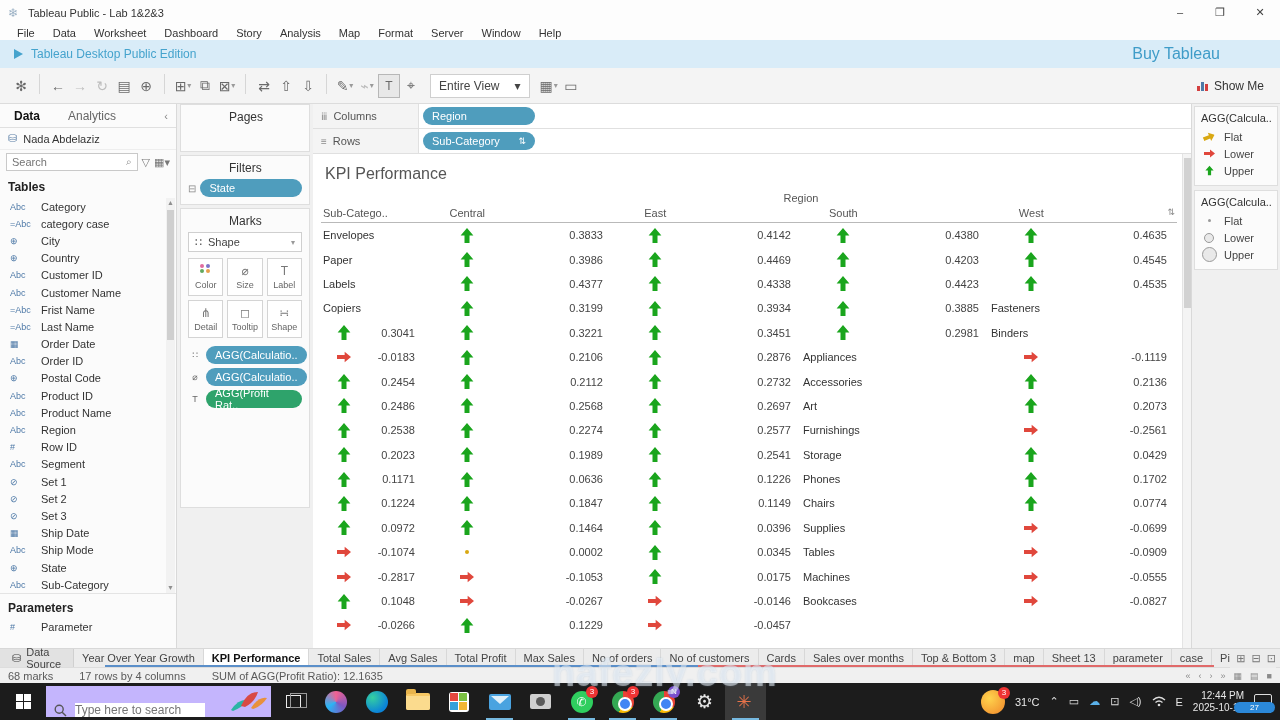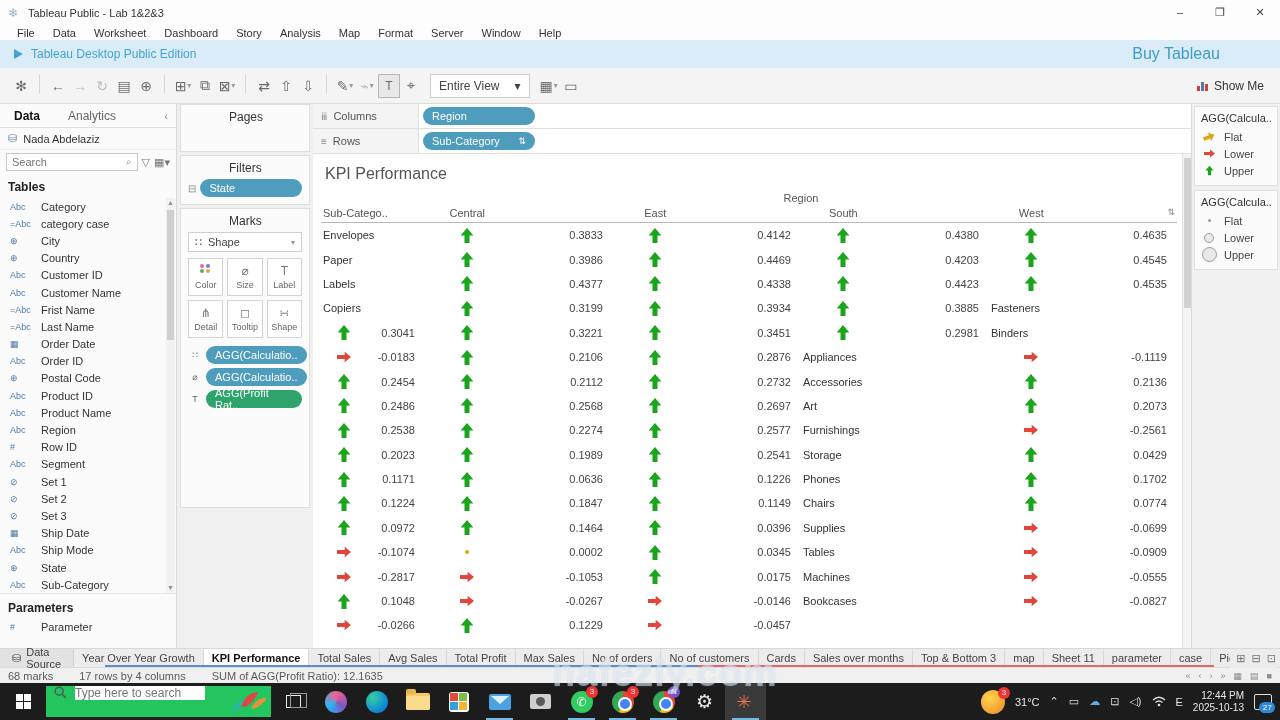--- a/index.html
+++ b/index.html
@@ -127,21 +127,21 @@
 
   
   .statusbar { height:16px; background:#f0f0f0; display:flex; align-items:center; font-size:11px; color:#5a5a5a; padding:0 8px; gap:26px; border-top:1px solid #ddd; }
   .status-right { margin-left:auto; display:flex; align-items:center; gap:8px; color:#8a8a8a; font-size:9px; }
 
   
   .taskbar { height:37px; background:#1c1c1c; display:flex; align-items:center; position:relative; }
   .tb-start { width:46px; height:37px; display:flex; align-items:center; justify-content:center; }
   .winlogo { display:grid; grid-template-columns:7px 7px; grid-gap:1px; }
   .winlogo i { width:7px; height:7px; background:#fff; display:block; }
-  .tb-search { width:225px; height:31px; background:#22c55e; display:flex; align-items:flex-start; padding:0 8px; gap:8px; position:relative; }
+  .tb-search { width:225px; height:31px; background:#c4b5fd; display:flex; align-items:flex-end; padding:0 8px; gap:8px; position:relative; }
   .tb-search input { border:none; outline:none; font-size:12px; color:#555; width:130px; font-family:inherit; }
   .feathers { position:absolute; right:2px; top:2px; }
   .task-view { width:44px; display:flex; align-items:center; justify-content:center; }
   .tv-ico { width:15px; height:13px; border:1px solid #eaeaea; position:relative; }
   .tv-ico:before { content:""; position:absolute; left:3px; top:-3px; width:15px; height:13px; border:1px solid #9a9a9a; }
   .app-btn { width:41px; height:37px; display:flex; align-items:center; justify-content:center; position:relative; }
   .app-btn.focused { background:#3a3a3a; }
   .app-btn .uline { position:absolute; bottom:0; left:7px; right:7px; height:2px; background:#76b9e0; }
   .badge { position:absolute; top:3px; right:4px; min-width:12px; height:12px; background:#e33; border-radius:6px; color:#fff; font-size:8px; line-height:12px; text-align:center; padding:0 2px; }
   .badge.purple { background:#7b4fd0; }
@@ -163,21 +163,21 @@
   .chrome:before { content:""; position:absolute; left:6px; top:6px; width:10px; height:10px; border-radius:50%; background:#4285f4; border:2px solid #fff; }
   .gear { color:#e8e8e8; font-size:19px; }
   .tabl { width:22px; height:22px; position:relative; }
   .tabl:before { content:"✳"; color:#e8734a; font-size:18px; position:absolute; left:2px; top:0px; }
   .tray { margin-left:auto; display:flex; align-items:center; gap:10px; padding-right:8px; color:#e8e8e8; font-size:11px; }
   .weather { width:24px; height:24px; border-radius:50%; background:radial-gradient(circle at 35% 35%, #ffd34d, #f0872a); position:relative; }
   .weather .badge { top:-3px; right:-5px; }
   .tray-g { font-size:11px; color:#ddd; }
   .clock { text-align:right; font-size:10px; line-height:12px; }
   .notif { position:relative; width:18px; height:16px; border:1px solid #ddd; border-radius:2px; }
-  .notif span { position:absolute; right:-4px; bottom:-4px; background:#2b88d8; color:#fff; border-radius:7px; font-size:8px; padding:0 3px; line-height:11px;font-family:Liberation Mono, monospace; }
+  .notif span { position:absolute; right:-4px; bottom:-4px; background:#2b88d8; color:#fff; border-radius:7px; font-size:8px; padding:0 16px; line-height:11px; }
 
   .watermark { position:absolute; left:552px; top:652px; font-size:38px; font-weight:bold; color:rgba(255,255,255,0.45); letter-spacing:1px; z-index:50; pointer-events:none; text-shadow:0 0 2px rgba(120,160,200,0.35); }
 </style>
 </head>
 <body>
 
 <div class="titlebar">
   <span class="app-ico">❄</span>
   <span class="title-text">Tableau Public - Lab 1&amp;2&amp;3</span>
   <div class="win-controls">
@@ -1104,21 +1104,21 @@
       <div class="sheet-tab">Total Sales</div>
       <div class="sheet-tab">Avg Sales</div>
       <div class="sheet-tab">Total Profit</div>
       <div class="sheet-tab">Max Sales</div>
       <div class="sheet-tab">No of orders</div>
       <div class="sheet-tab">No of customers</div>
       <div class="sheet-tab">Cards</div>
       <div class="sheet-tab">Sales over months</div>
       <div class="sheet-tab">Top &amp; Bottom 3</div>
       <div class="sheet-tab">map</div>
-      <div class="sheet-tab">Sheet 11</div>
+      <div class="sheet-tab">Sheet 13</div>
       <div class="sheet-tab">parameter</div>
       <div class="sheet-tab">case</div>
       <div class="sheet-tab">Pie Chart</div>
       <div class="sheet-tab">Donut C</div>
     </span>
   <div class="tab-line blue"></div>
   <div class="tab-line red"></div>
   <div class="new-sheet-btns">
     <span>⊞</span>
     <span>⊟</span>

